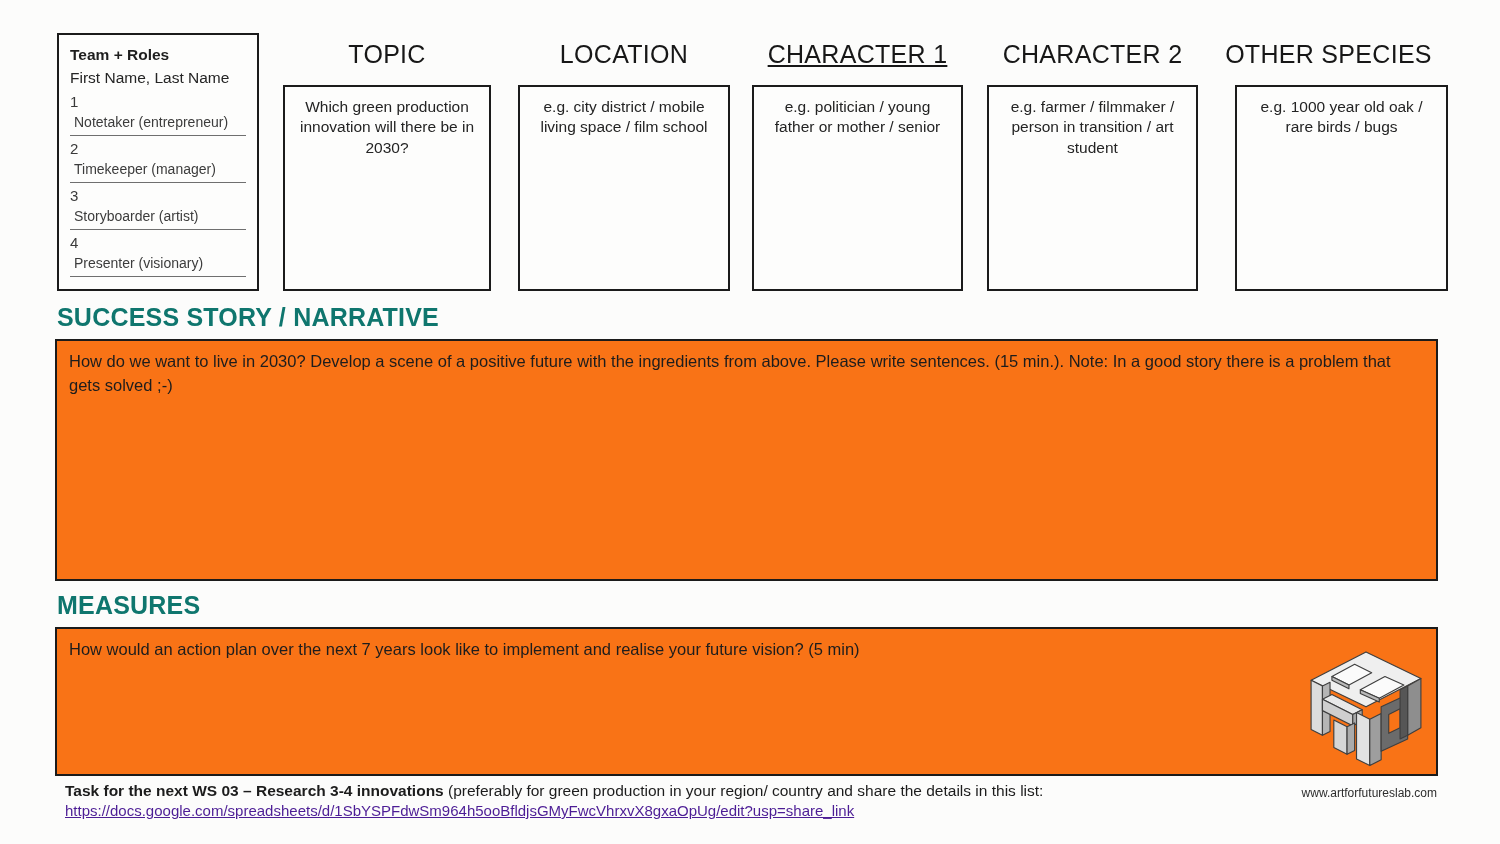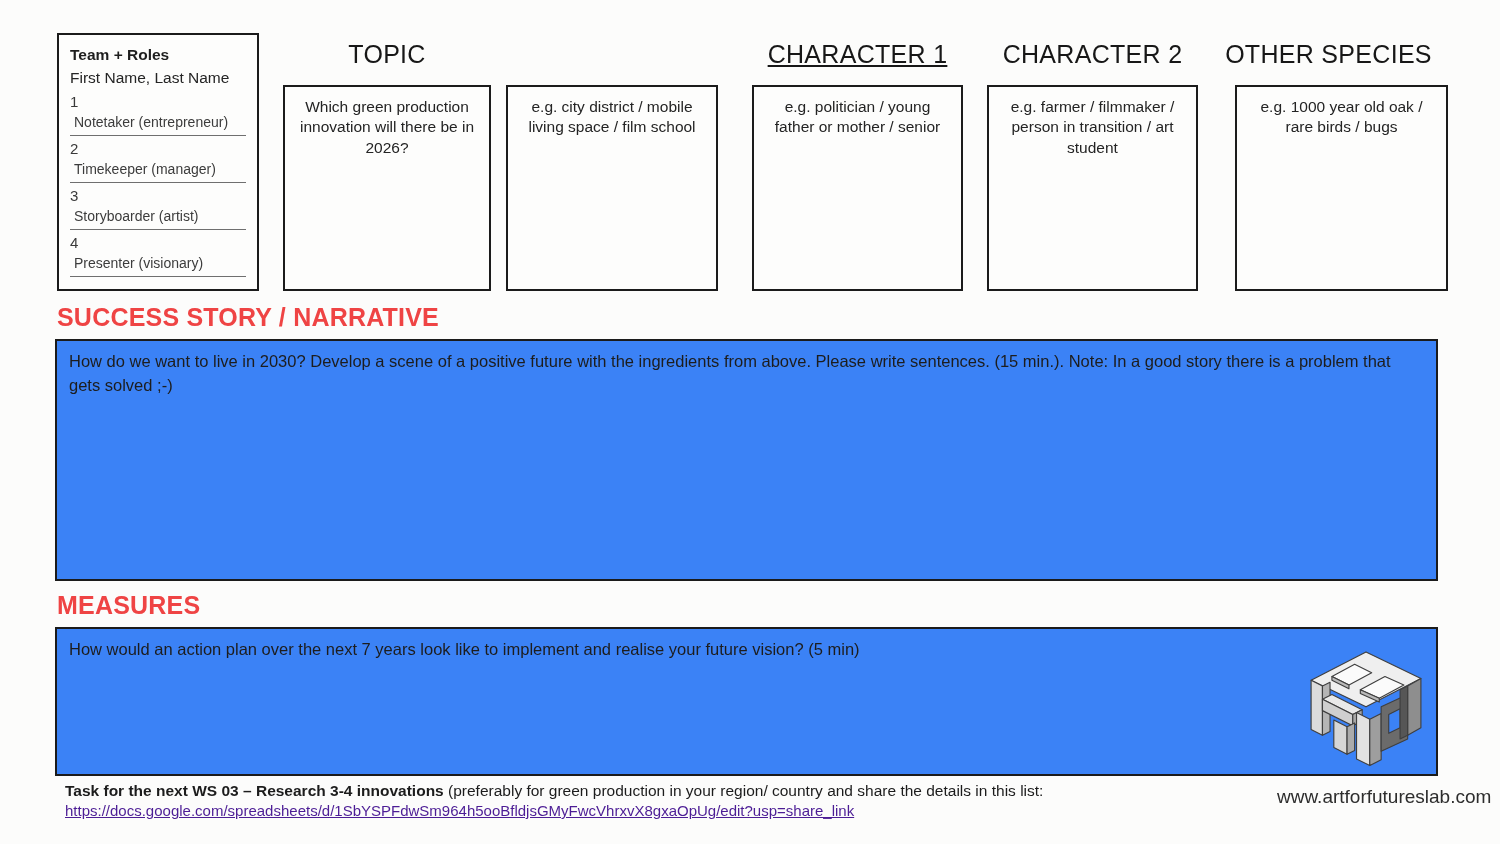--- a/index.html
+++ b/index.html
@@ -30,33 +30,33 @@
     line-height:36px;
   }
   .hint-box {
     top:85px; height:206px; border:2px solid #1b1b1b; background:#fdfdfc;
     padding:10px 13px 0 13px; text-align:center;
   }
   .hint-text { font-size:15.5px; line-height:1.32; color:#242424; }
 
   
   .section-heading {
-    font-size:25px; font-weight:700; letter-spacing:0.2px; color:#ef4444;
+    font-size:25px; font-weight:700; letter-spacing:0.2px; color:#0f766e;
   }
   .big-box {
-    left:55px; width:1383px; border:2px solid #1b1b1b; background:#3b82f6;
+    left:55px; width:1383px; border:2px solid #1b1b1b; background:#f97316;
     padding:9px 14px 0 12px;
   }
   .prompt-text { font-size:16.5px; line-height:1.45; color:#1d1d1d; }
 
   
   .task-line { font-size:15.5px; line-height:22px; color:#1c1c1c; width:1010px; }
   .task-bold { font-weight:700; }
   .task-link { font-size:15px; text-decoration:underline; cursor:pointer; }
-  .site-label { font-size:19px; color:#2d2d2d; }
+  .site-label { font-size:12px; color:#2d2d2d; }
 
   .logo-wrap { left:1296px; top:633px; width:140px; height:142px; }
 </style>
 </head>
 <body>
 
 <div class="page">
 
   <div class="abs team-box">
     <div class="team-title">Team + Roles</div>
@@ -69,28 +69,29 @@
     <div class="role-line">Timekeeper (manager)</div>
 
     <div class="role-num">3</div>
     <div class="role-line">Storyboarder (artist)</div>
 
     <div class="role-num">4</div>
     <div class="role-line">Presenter (visionary)</div>
   </div>
 
   <div class="abs col-header" style="left:283px;width:208px;">TOPIC</div>
+  <div class="abs col-header" style="left:518px;width:212px;">LOCATION</div>
   <div class="abs col-header" style="left:752px;width:211px;text-decoration:underline;">CHARACTER 1</div>
   <div class="abs col-header" style="left:987px;width:211px;">CHARACTER 2</div>
   <div class="abs col-header" style="left:1222px;width:213px;">OTHER SPECIES</div>
 
   <div class="abs hint-box" style="left:283px;width:208px;">
-    <div class="hint-text">Which green production innovation will there be in 2026?</div>
+    <div class="hint-text">Which green production innovation will there be in 2030?</div>
   </div>
-  <div class="abs hint-box" style="left:506px;width:212px;">
+  <div class="abs hint-box" style="left:518px;width:212px;">
     <div class="hint-text">e.g. city district / mobile living space / film school</div>
   </div>
   <div class="abs hint-box" style="left:752px;width:211px;">
     <div class="hint-text">e.g. politician / young father or mother / senior</div>
   </div>
   <div class="abs hint-box" style="left:987px;width:211px;">
     <div class="hint-text">e.g. farmer / filmmaker / person in transition / art student</div>
   </div>
   <div class="abs hint-box" style="left:1222px;width:213px;margin-left:13px;">
     <div class="hint-text">e.g. 1000 year old oak / rare birds / bugs</div>

